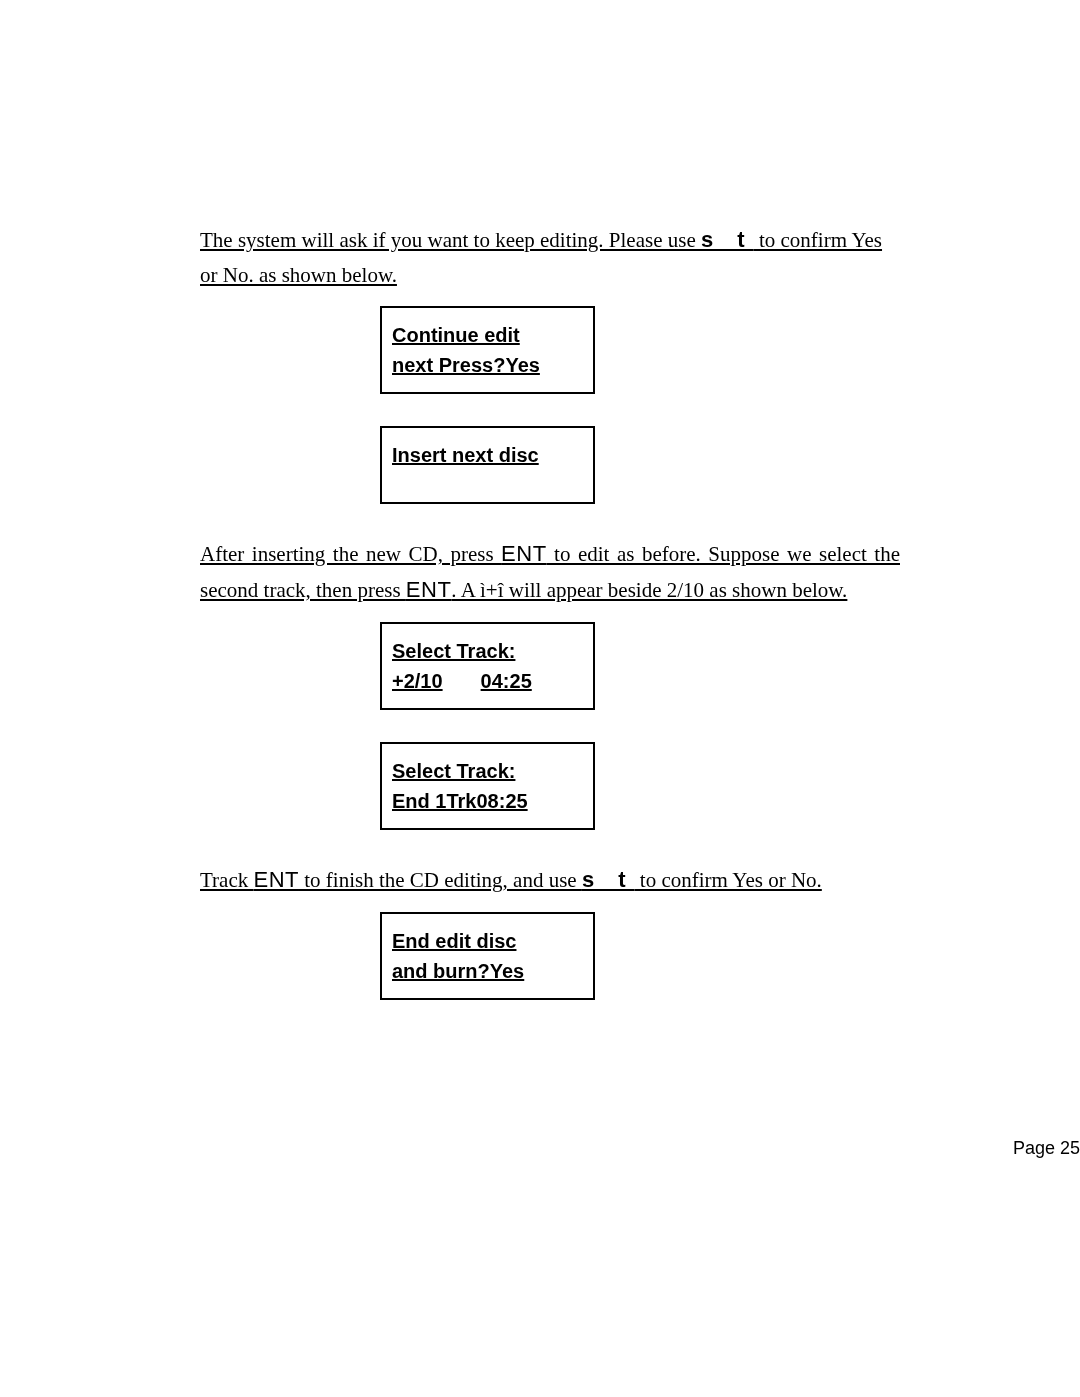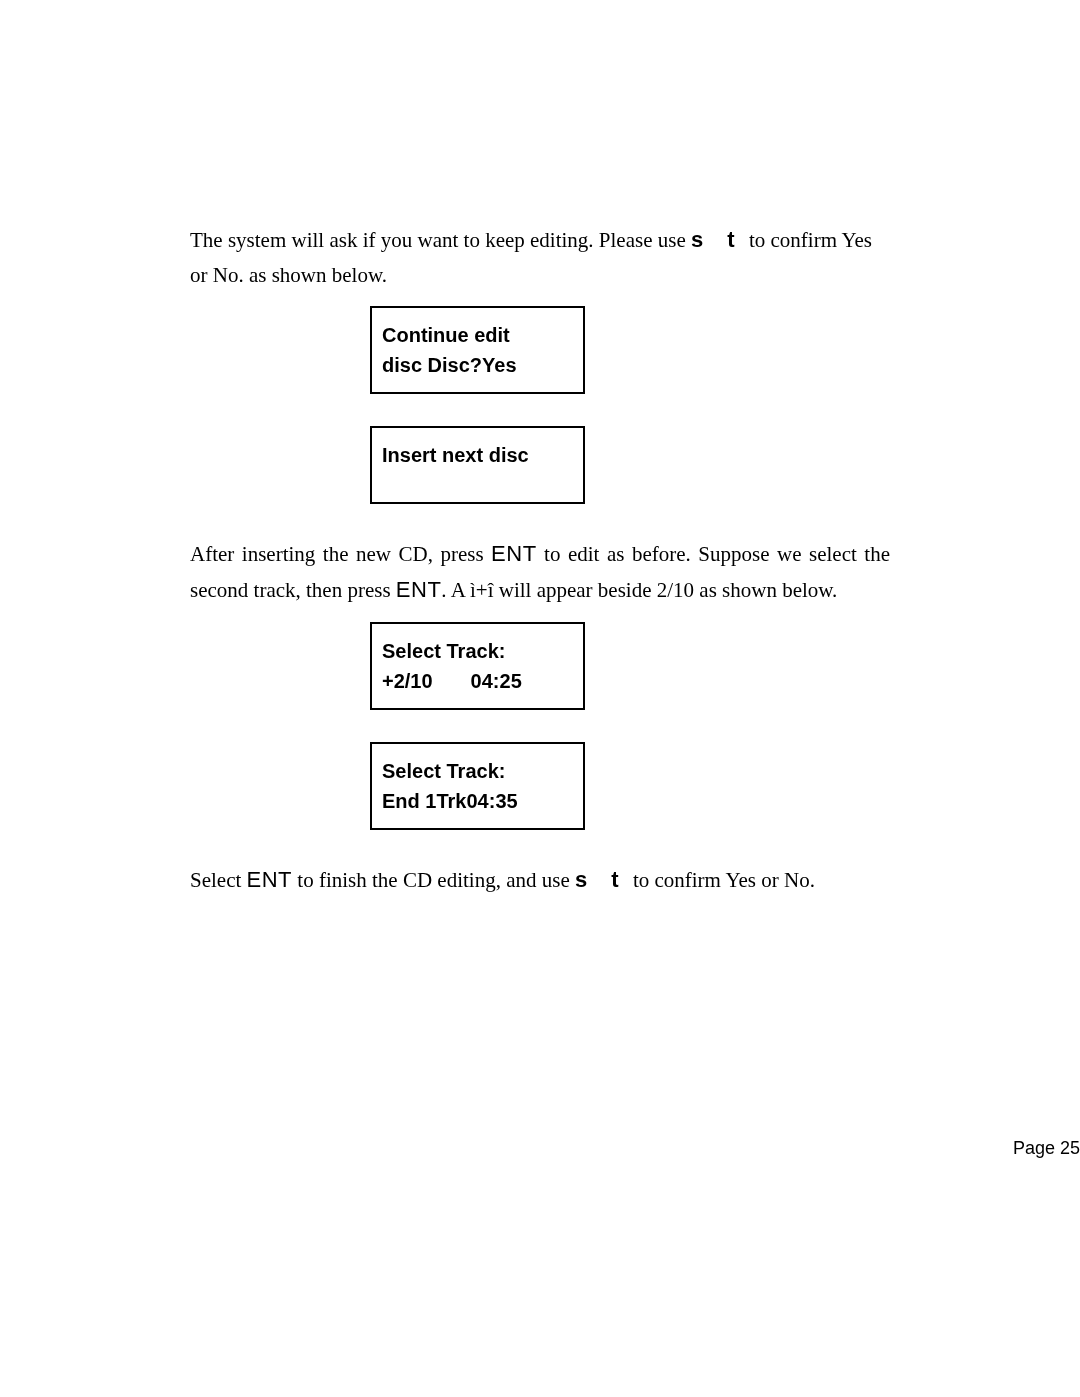--- a/index.html
+++ b/index.html
@@ -9,23 +9,24 @@
     }
     body {
       width: 1080px;
       height: 1397px;
       background: #ffffff;
       font-family: "Times New Roman", Times, serif;
       position: relative;
     }
     .content {
       position: absolute;
-      left: 190px;
+      left: 200px;
       top: 222px;
       width: 700px;
+      text-decoration: underline;
     }
     .para {
       font-size: 21px;
       line-height: 1.63;
       color: #000000;
       margin-bottom: 10px;
     }
     .para-justify {
       text-align: justify;
     }
@@ -74,21 +75,21 @@
 <body>
 
 <div class="content">
 
   <p class="para">
     <span>The system will ask if you want to keep editing. Please use </span><span class="key-bold">s t</span><span> to confirm Yes or No. as shown below.</span>
   </p>
 
   <div class="display-box">
     <div>Continue edit</div>
-    <div>disc Disc?Yes</div>
+    <div>next Press?Yes</div>
   </div>
 
 
   <div class="display-box">
     <div>Insert next disc</div>
   </div>
 
   <p class="para para-justify">
     <span>After inserting the new CD, press </span><span class="key">ENT</span><span> to edit as before. Suppose we select the second track, then press </span><span class="key">ENT</span><span>. A ì+î will appear beside 2/10 as shown below.</span>
   </p>
@@ -96,25 +97,29 @@
   <div class="display-box">
     <div>Select Track:</div>
     <div>
       <span>+2/10</span><span style="display:inline-block;width:38px;"></span><span>04:25</span>
     </div>
   </div>
 
 
   <div class="display-box">
     <div>Select Track:</div>
-    <div>End  1Trk04:35</div>
+    <div>End  1Trk08:25</div>
   </div>
 
   <p class="para">
-    <span>Select </span><span class="key">ENT</span><span> to finish the CD editing, and use </span><span class="key-bold">s t</span><span> to confirm Yes or No.</span>
+    <span>Track </span><span class="key">ENT</span><span> to finish the CD editing, and use </span><span class="key-bold">s t</span><span> to confirm Yes or No.</span>
   </p>
 
+  <div class="display-box">
+    <div>End edit disc</div>
+    <div>and burn?Yes</div>
+  </div>
 
 </div>
 
 <div class="page-footer">
   <span>Page 25</span>
 </div>
 
 </body></html>

